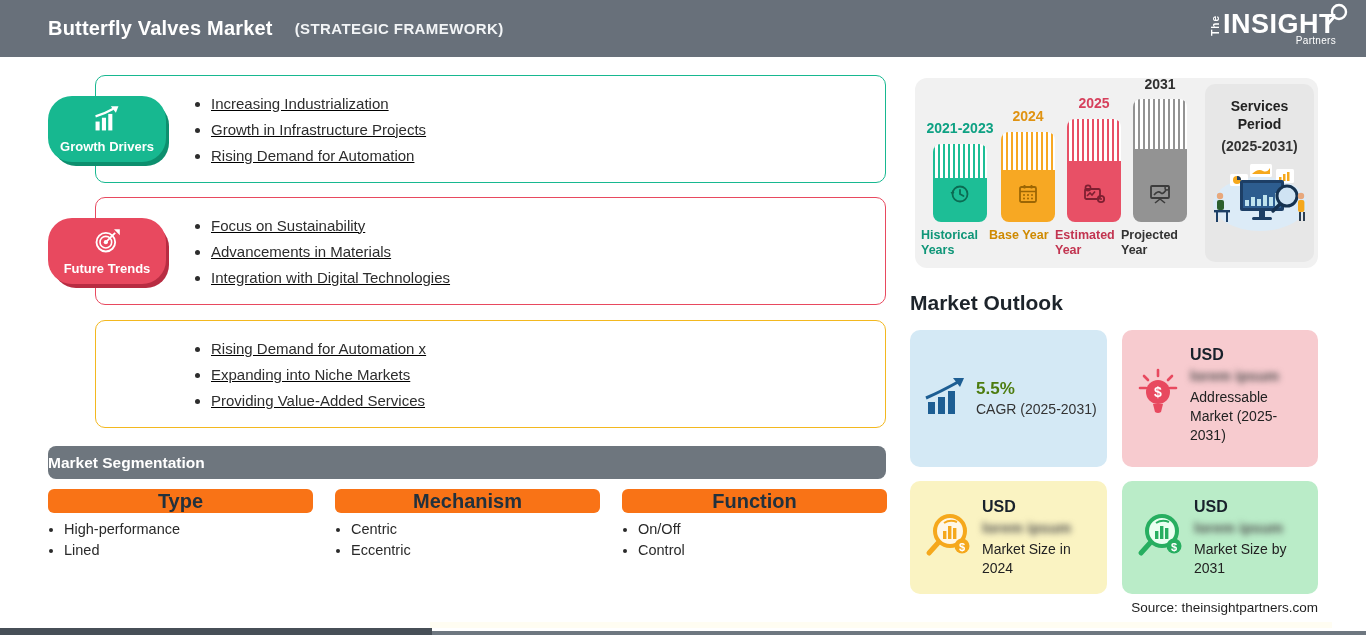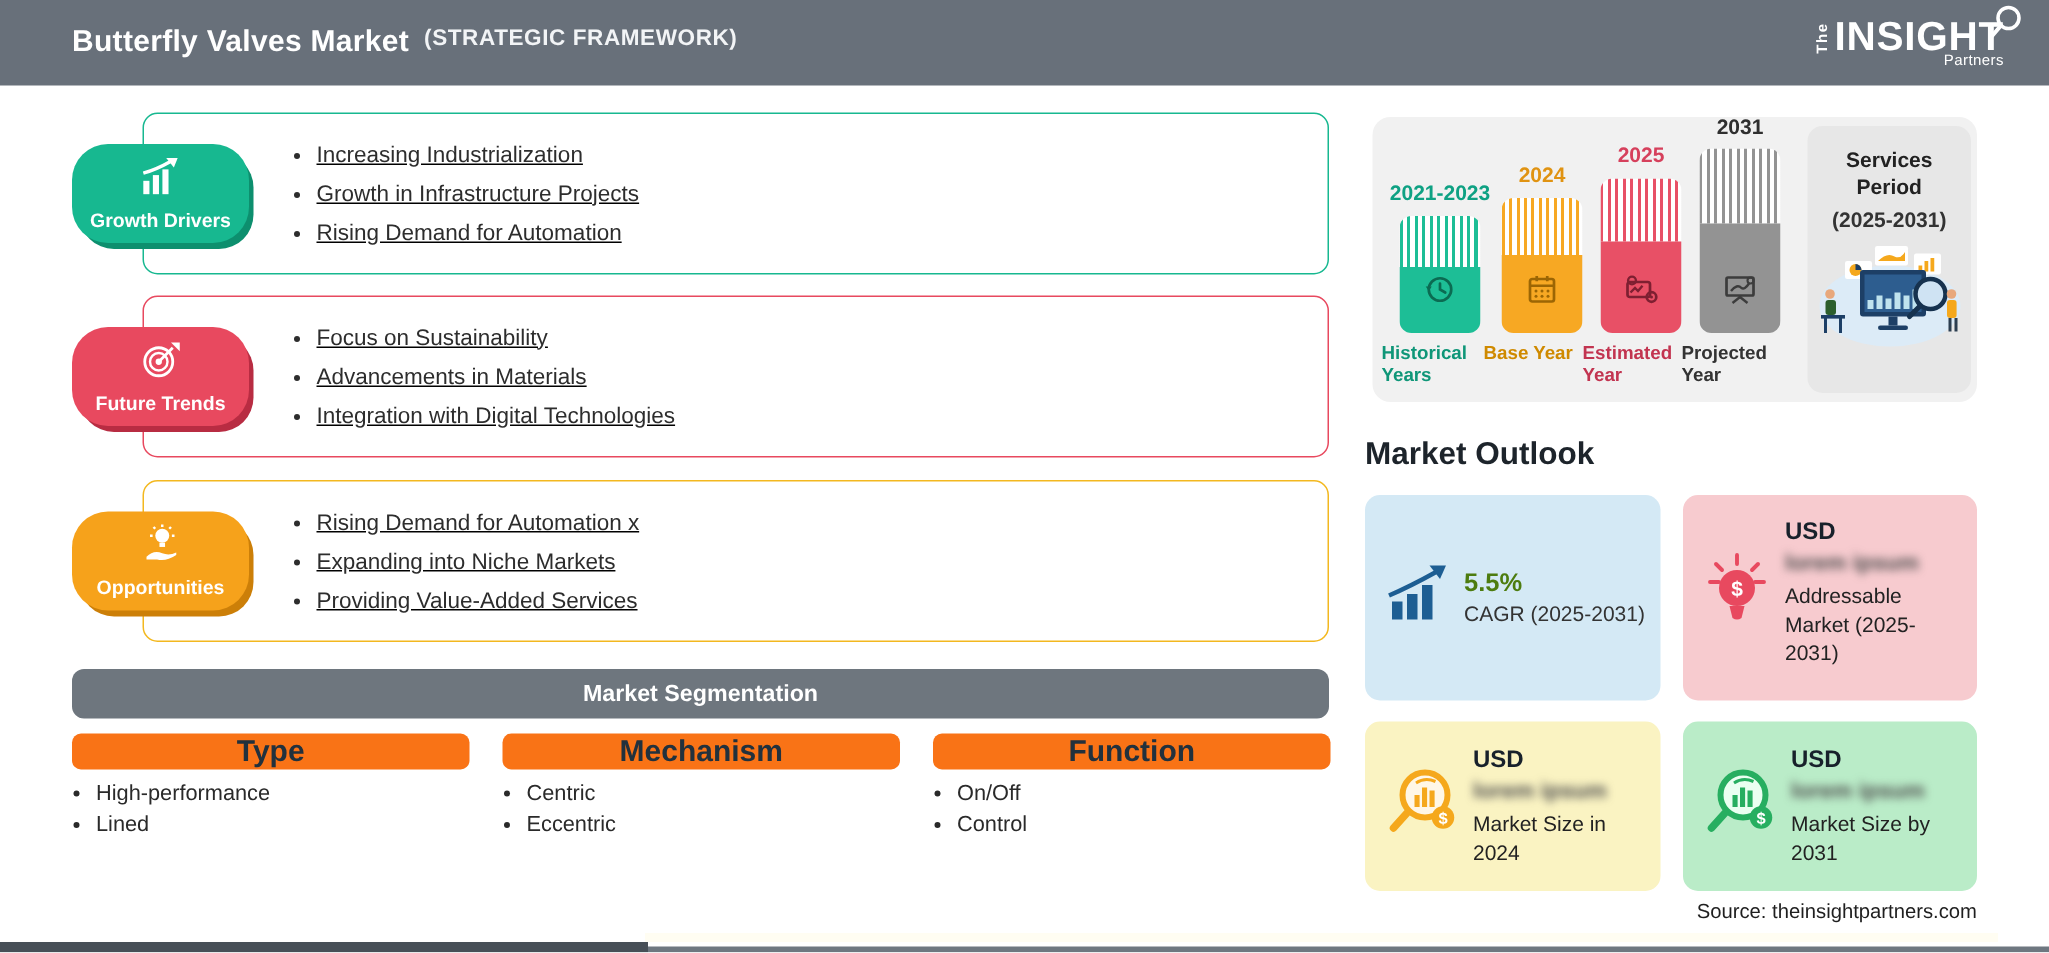--- a/index.html
+++ b/index.html
@@ -3,21 +3,21 @@
 <meta charset="utf-8">
 <style>
   * { box-sizing: border-box; }
   html,body { margin:0; padding:0; background:#fff; }
   body { font-family:"Liberation Sans", sans-serif; }
   #canvas { position:relative; width:1366px; height:635px; background:#ffffff; overflow:hidden; }
 
   
   .header { position:absolute; left:0; top:0; width:1366px; height:57px; background:#68707a;
             display:flex; align-items:center; justify-content:space-between; padding:0 30px 0 48px; }
-  .header-titles { display:flex; align-items:flex-start; gap:10px; }
+  .header-titles { display:flex; align-items:center; gap:22px; }
   .h-title { color:#ffffff; font-size:20px; font-weight:700; letter-spacing:0.2px; }
   .h-sub   { color:#f2f4f6; font-size:15px; font-weight:600; letter-spacing:0.4px; }
   .logo { display:flex; align-items:flex-start; color:#fff; }
   .logo-the { writing-mode:vertical-rl; transform:rotate(180deg); font-size:10px; font-weight:700;
               letter-spacing:1px; margin:4px 2px 0 0; line-height:1; }
   .logo-col { display:flex; flex-direction:column; align-items:flex-end; }
   .logo-insight-row { position:relative; }
   .logo-insight { font-size:27px; font-weight:800; letter-spacing:0.5px; line-height:1; }
   .logo-mag { position:absolute; right:-14px; top:-8px; }
   .logo-partners { font-size:10px; font-weight:400; margin-top:-3px; letter-spacing:0.3px; }
@@ -34,21 +34,21 @@
   .badge { position:absolute; left:48px; width:118px; height:66px; border-radius:24px;
            display:flex; flex-direction:column; align-items:center; justify-content:center;
            color:#fff; z-index:3; gap:2px; }
   .badge-label { font-size:13px; font-weight:700; }
   .badge-green  { top:96px;  background:#17b890; box-shadow:4px 5px 0 -1px #0d8f6e; }
   .badge-red    { top:218px; background:#e8495f; box-shadow:4px 5px 0 -1px #b82c42; }
   .badge-orange { top:341px; background:#f6a21b; box-shadow:4px 5px 0 -1px #cc7f08; }
 
   
   .seg-bar { position:absolute; left:48px; top:446px; width:838px; height:33px; background:#6e767e;
-             border-radius:8px; display:flex; align-items:center; justify-content:center; }
+             border-radius:8px; display:flex; align-items:center; }
   .seg-bar-label { color:#fff; font-size:15.5px; font-weight:700; }
   .seg-col { position:absolute; top:489px; width:265px; }
   .seg-col-1 { left:48px; } .seg-col-2 { left:335px; } .seg-col-3 { left:622px; }
   .seg-head { height:24px; background:#f97316; border-radius:6px; display:flex; align-items:center;
               justify-content:center; font-size:20px; font-weight:700; color:#22313d; }
   .seg-col ul { list-style:disc; margin:8px 0 0 0; padding-left:16px; }
   .seg-col li { font-size:14.5px; color:#2a2a2a; margin:5px 0; }
 
   
   .tl-panel { position:absolute; left:915px; top:78px; width:403px; height:190px; background:#f1f1f1;
@@ -178,35 +178,20 @@
     </span>
     <span class="badge-label">Future Trends</span>
   </div>
 
   <div class="sec-box box-orange">
     <ul>
       <li>Rising Demand for Automation x</li>
       <li>Expanding into Niche Markets</li>
       <li>Providing Value-Added Services</li>
     </ul>
-  </div>
-  <div class="badge badge-orange">
-    <span>
-      <svg width="30" height="28" viewBox="0 0 24 24">
-          <circle cx="13" cy="7" r="4" fill="#fff"></circle>
-          <rect x="11.4" y="11" width="3.2" height="2.4" fill="#fff"></rect>
-          <line x1="13" y1="0.5" x2="13" y2="2" stroke="#fff" stroke-width="1.4"></line>
-          <line x1="7.5" y1="7" x2="6" y2="7" stroke="#fff" stroke-width="1.4"></line>
-          <line x1="20" y1="7" x2="18.5" y2="7" stroke="#fff" stroke-width="1.4"></line>
-          <line x1="9" y1="3" x2="8" y2="2" stroke="#fff" stroke-width="1.4"></line>
-          <line x1="17" y1="3" x2="18" y2="2" stroke="#fff" stroke-width="1.4"></line>
-          <path d="M4 19 Q8 15 13 17 Q17 18.5 21 16.5 L21 18 Q15 22 10 20.5 L4 20.5 Z" fill="#fff"></path>
-        </svg>
-    </span>
-    <span class="badge-label">Opportunities</span>
   </div>
 
   <div class="seg-bar">
     <span class="seg-bar-label">Market Segmentation</span>
   </div>
   <div class="seg-col seg-col-1">
     <div class="seg-head">Type</div>
     <ul>
       <li>High-performance</li>
       <li>Lined</li>

